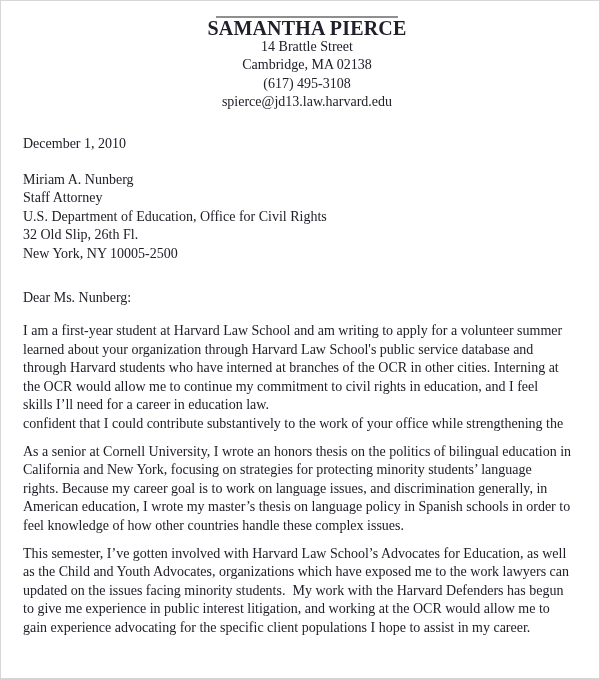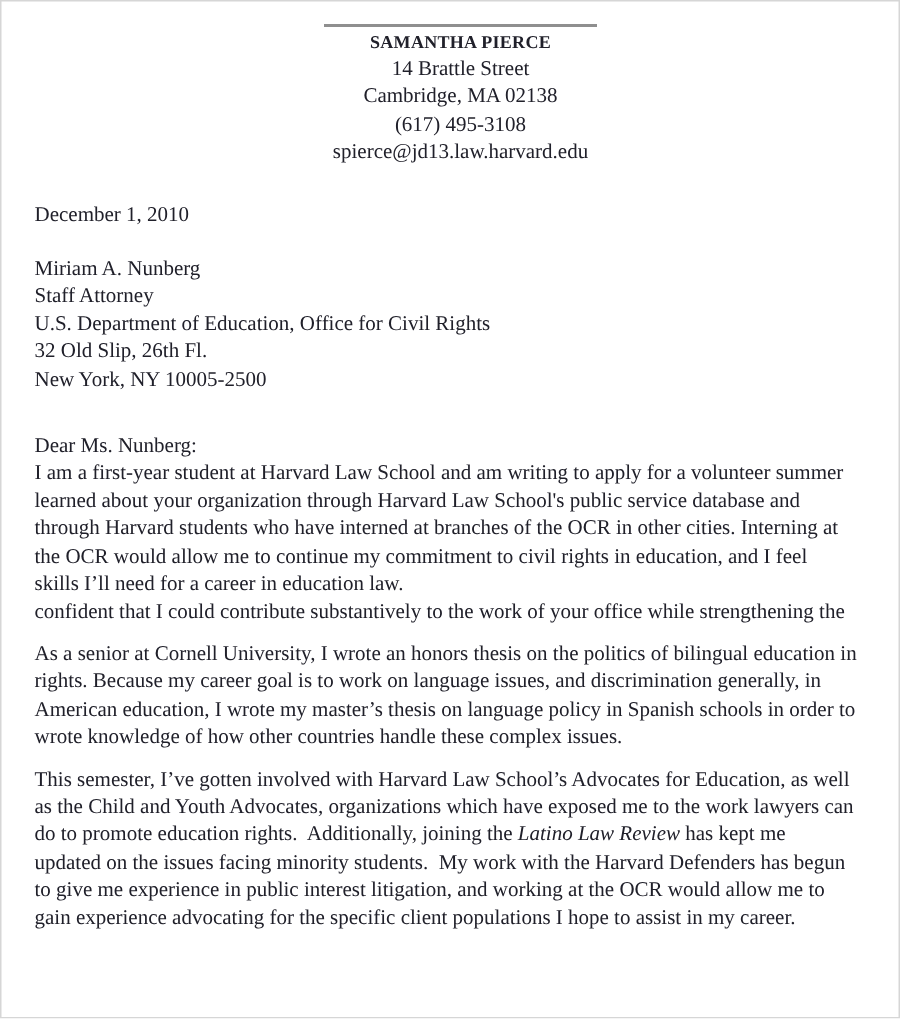--- a/index.html
+++ b/index.html
@@ -23,29 +23,29 @@
     overflow:hidden;
   }
   .letterhead{text-align:center;}
   .letterhead-rule{
     width:182px;height:2px;
     background:var(--rule-color);
     margin:2px auto 1px auto;
   }
   .letterhead-name{
     font-weight:bold;
-    font-size:12px;
+    font-size:20px;
     line-height:19px;
     letter-spacing:0.2px;
   }
   .letterhead-line{line-height:18.4px;}
   .date-line{margin-top:23px;}
   .recipient{margin-top:18px;}
   .salutation{margin-top:26px;}
-  .letter-body{margin-top:0;}
+  .letter-body{margin-top:15px;}
   .paragraph{margin:0 0 10px 0;}
   .paragraph:last-child{margin-bottom:0;}
   .line{white-space:pre;}
 </style>
 </head>
 <body>
 
 <div class="page">
 
   <div class="letterhead">
@@ -73,27 +73,27 @@
       <div class="paragraph">
         <div class="line"><span>I am a first-year student at Harvard Law School and am writing to apply for a volunteer summer</span></div>
         <div class="line"><span>learned about your organization through Harvard Law School's public service database and</span></div>
         <div class="line"><span>through Harvard students who have interned at branches of the OCR in other cities. Interning at</span></div>
         <div class="line"><span>the OCR would allow me to continue my commitment to civil rights in education, and I feel</span></div>
         <div class="line"><span>skills I’ll need for a career in education law.</span></div>
         <div class="line"><span>confident that I could contribute substantively to the work of your office while strengthening the</span></div>
       </div>
       <div class="paragraph">
         <div class="line"><span>As a senior at Cornell University, I wrote an honors thesis on the politics of bilingual education in</span></div>
+        <div class="line"><span>California and New York, focusing on strategies for protecting minority students’ language</span></div>
         <div class="line"><span>rights. Because my career goal is to work on language issues, and discrimination generally, in</span></div>
         <div class="line"><span>American education, I wrote my master’s thesis on language policy in Spanish schools in order to</span></div>
-        <div class="line"><span>wrote knowledge of how other countries handle these complex issues.</span></div>
+        <div class="line"><span>feel knowledge of how other countries handle these complex issues.</span></div>
       </div>
       <div class="paragraph">
         <div class="line"><span>This semester, I’ve gotten involved with Harvard Law School’s Advocates for Education, as well</span></div>
         <div class="line"><span>as the Child and Youth Advocates, organizations which have exposed me to the work lawyers can</span></div>
-        <div class="line"><span>do to promote education rights.  Additionally, joining the </span><i>Latino Law Review</i><span> has kept me</span></div>
         <div class="line"><span>updated on the issues facing minority students.  My work with the Harvard Defenders has begun</span></div>
         <div class="line"><span>to give me experience in public interest litigation, and working at the OCR would allow me to</span></div>
         <div class="line"><span>gain experience advocating for the specific client populations I hope to assist in my career.</span></div>
       </div>
     </div>
 
 </div>
 
 </body></html>

